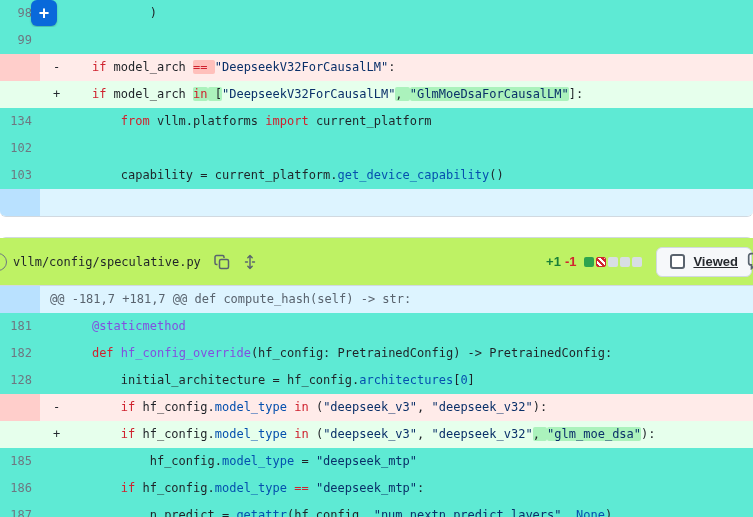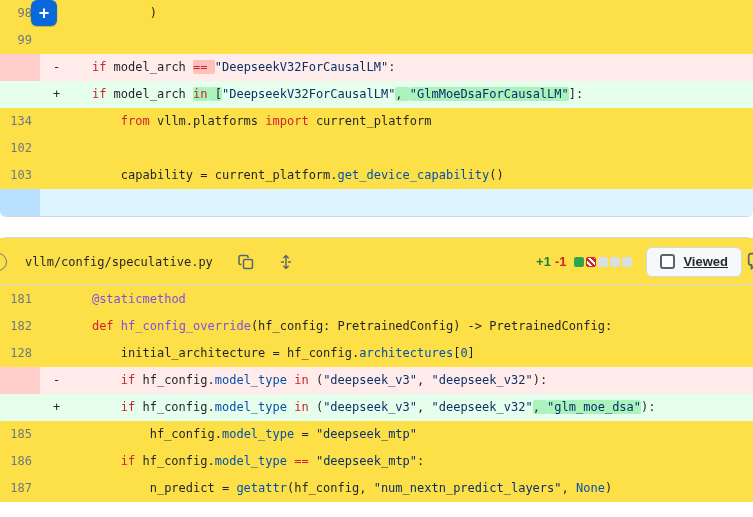--- a/index.html
+++ b/index.html
@@ -12,21 +12,21 @@
 
   
   .row { display:flex; height:27px; line-height:27px;
     font-family:"DejaVu Sans Mono", monospace; font-size:12px; color:#1f2328;
     position:relative; }
   .num { width:40px; flex:0 0 40px; text-align:right; padding-right:8px;
     color:#6e7781; cursor:pointer; }
   .marker { width:23px; flex:0 0 23px; padding-left:13px; color:#24292f; }
   .code { flex:1; white-space:pre; overflow:hidden; }
 
-  .row.context { background:#fde047;align-items:center; }
+  .row.context { background:#5eead4;align-items:center; }
   .row.add { background:#e6ffec; }
   .row.add .num { background:#aceebb; color:#24292f;margin-top:27px; }
   .row.del { background:#ffebe9; }
   .row.del .num { background:#ffcecb; }
   .row.hunk { background:#ddf4ff; color:#59636e; }
   .row.hunk .num { background:#b9e1ff; }
   .row.hunk .code { padding-left:10px; white-space:pre; }
   .row.expand { background:#ddf4ff; cursor:pointer; }
   .row.expand .num { background:#b9e1ff; }
 
@@ -38,22 +38,22 @@
   .tk-s { color:#0a3069; }
   .tk-c { color:#0550ae; }
   .tk-f { color:#8250df; }
 
   .plus-btn { position:absolute; left:31px; top:0px; width:26px; height:26px;
     background:#0969da; color:#ffffff; border:none; border-radius:6px;
     font-size:18px; line-height:24px; font-weight:bold; cursor:pointer;
     box-shadow:0 1px 2px rgba(0,0,0,.25); }
 
   
-  .file-header { height:48px; background:#fde047; border-bottom:1px solid #d1d9e0;
-    display:flex; align-items:center; padding:0 11px 0 0; position:relative;gap:12px; }
+  .file-header { height:48px; background:#bef264; border-bottom:1px solid #d1d9e0;
+    display:flex; align-items:center; padding:0 1px 0 0; position:relative; }
   .chevron-partial { width:18px; height:18px; border:1.5px solid #6e7781;
     border-radius:50%; margin-left:-11px; flex:0 0 auto; }
   .filename { font-family:"DejaVu Sans Mono", monospace; font-size:12px;
     color:#1f2328; margin-left:6px; cursor:pointer; }
   .icon-btn { background:none; border:none; cursor:pointer; padding:0;
     display:inline-flex; align-items:center; justify-content:center;
     width:26px; height:26px; color:#59636e; }
   .copy-btn { margin-left:8px; }
   .drag-btn { margin-left:2px; }
 
@@ -163,20 +163,24 @@
       </button>
     </div>
 
     <span class="bubble-icon">
       <svg width="18" height="18" viewBox="0 0 16 16" fill="none" stroke="#59636e" stroke-width="1.5">
         <path d="M1.5 3.5 a2 2 0 0 1 2 -2 h9 a2 2 0 0 1 2 2 v6 a2 2 0 0 1 -2 2 h-5 l-3.5 3 v-3 h-0.5 a2 2 0 0 1 -2 -2 z"></path>
       </svg>
     </span>
   </div>
   <div id="file2-rows">
+      <div class="row hunk">
+        <div class="num"></div>
+        <div class="code">@@ -181,7 +181,7 @@ def compute_hash(self) -&gt; str:</div>
+      </div>
       <div class="row context">
         <div class="num">181</div>
         <div class="marker"></div>
         <div class="code"><span class="tk-d">    </span><span class="tk-f">@staticmethod</span></div>
       </div>
       <div class="row context">
         <div class="num">182</div>
         <div class="marker"></div>
         <div class="code"><span class="tk-d">    </span><span class="tk-k">def</span><span class="tk-d"> </span><span class="tk-f">hf_config_override</span><span class="tk-d">(hf_config: PretrainedConfig) -&gt; PretrainedConfig:</span></div>
       </div>

